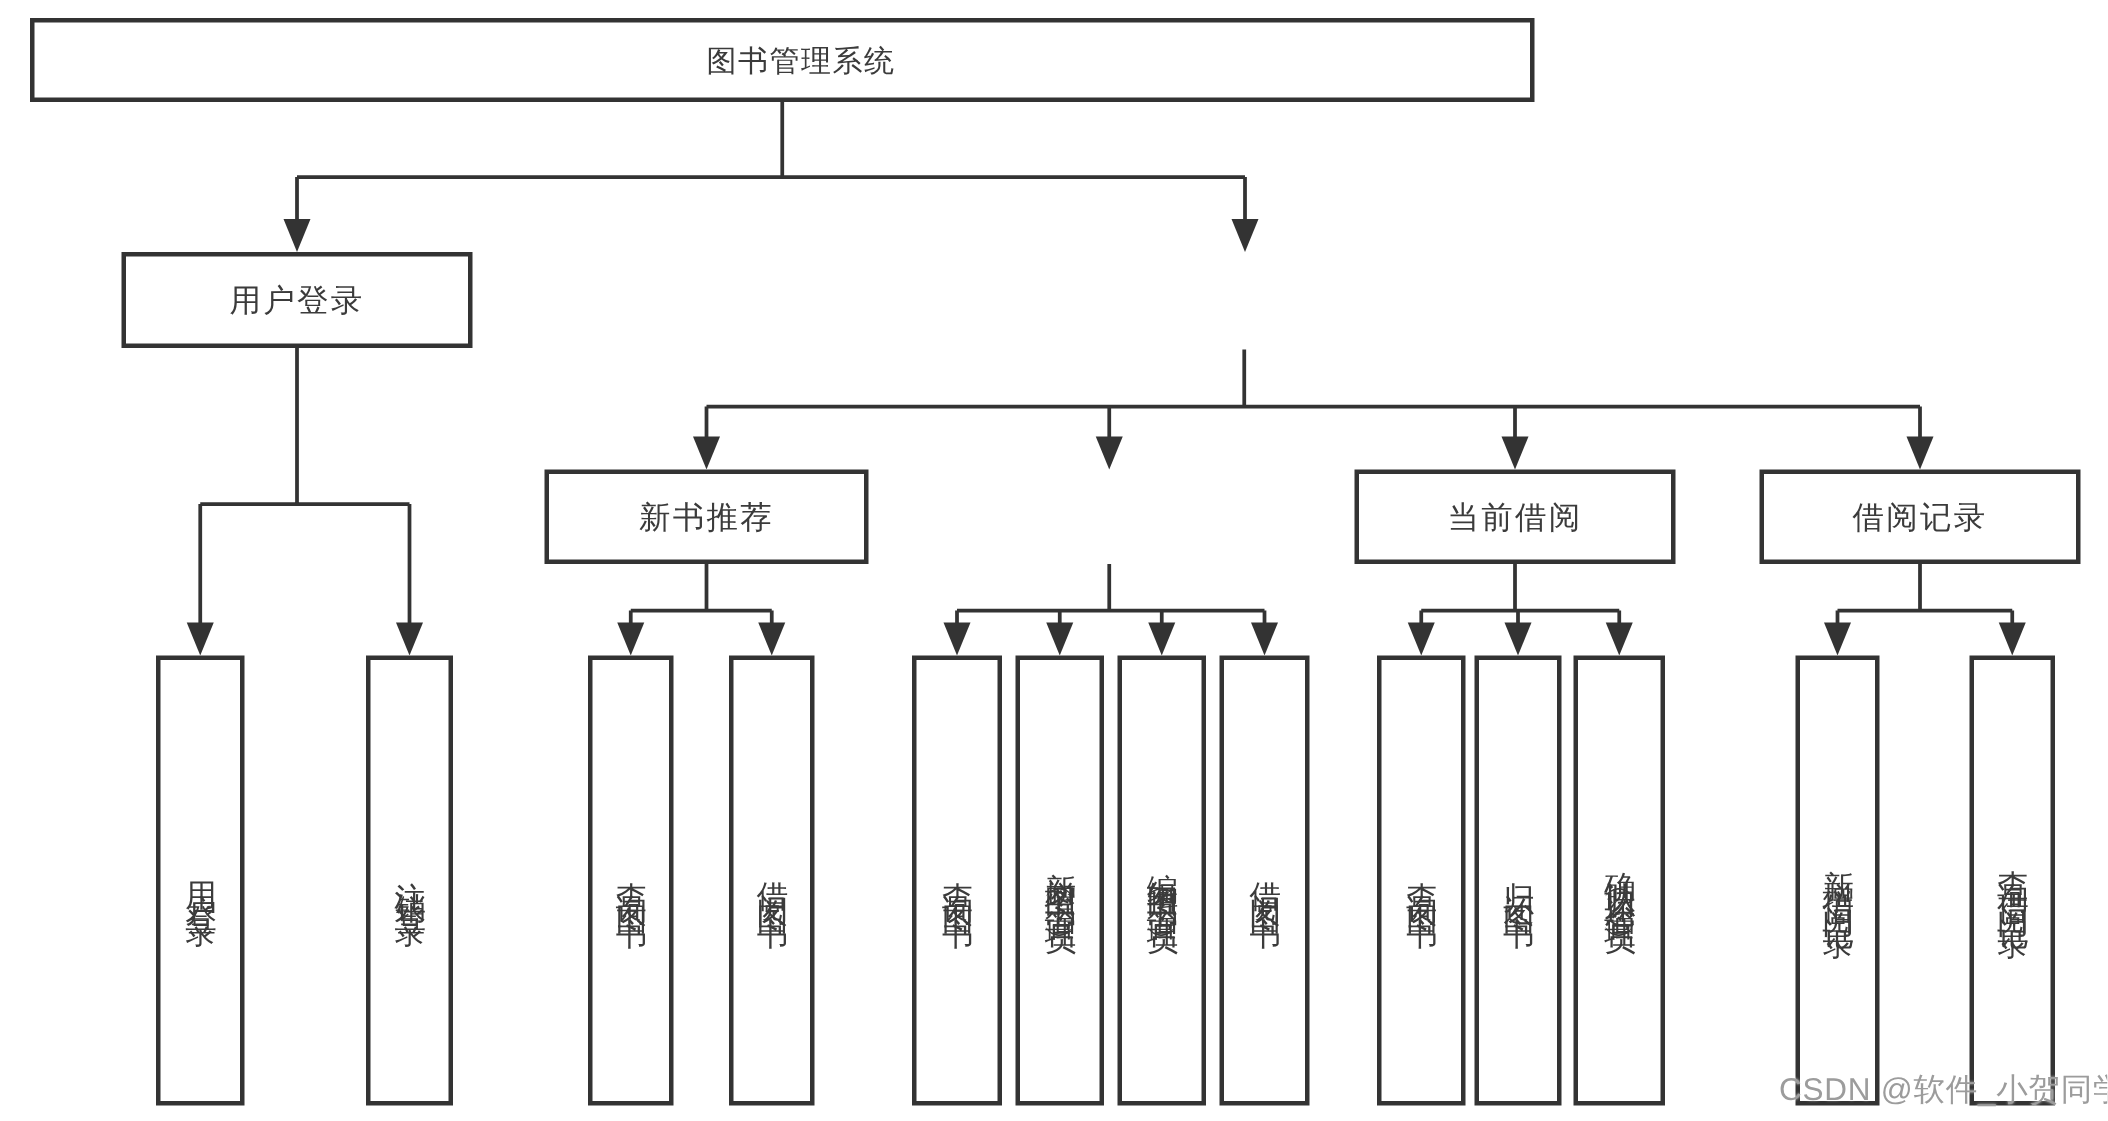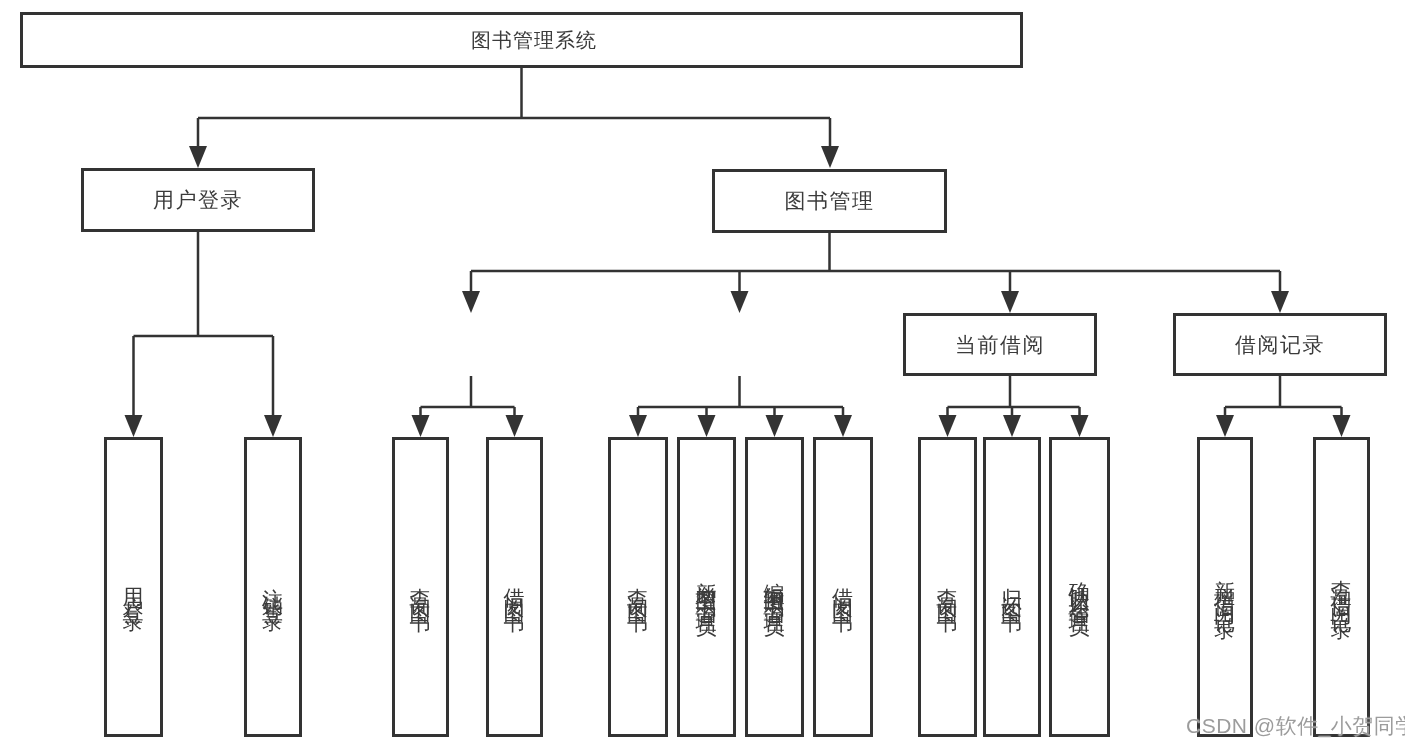--- a/index.html
+++ b/index.html
@@ -107,25 +107,25 @@
     </g>
   </svg>
 
   <div class="box" style="left:20px; top:12px; width:1003px; height:56px;padding-left:25px;">
     <span class="h-label root-label">图书管理系统</span>
   </div>
 
   <div class="box" style="left:81px; top:168px; width:234px; height:64px;">
     <span class="h-label">用户登录</span>
   </div>
-  <div class="box" style="left:712px; top:169px; width:235px; height:64px;">
-    <span class="h-label">图书管理</span>
+
+  <div class="box" style="left:363px; top:313px; width:216px; height:63px;">
+    <span class="h-label">新书推荐</span>
   </div>
-
-  <div class="box" style="left:903px; top:313px; width:194px; height:63px;">
+  <div class="box" style="left:903px; top:313px; width:214px; height:63px;">
     <span class="h-label">当前借阅</span>
   </div>
   <div class="box" style="left:1173px; top:313px; width:214px; height:63px;">
     <span class="h-label">借阅记录</span>
   </div>
 
   <div class="box leaf" style="left:104px; width:59px;">
     <span class="v-label">用户登录</span>
   </div>
   <div class="box leaf" style="left:244px; width:58px;">

